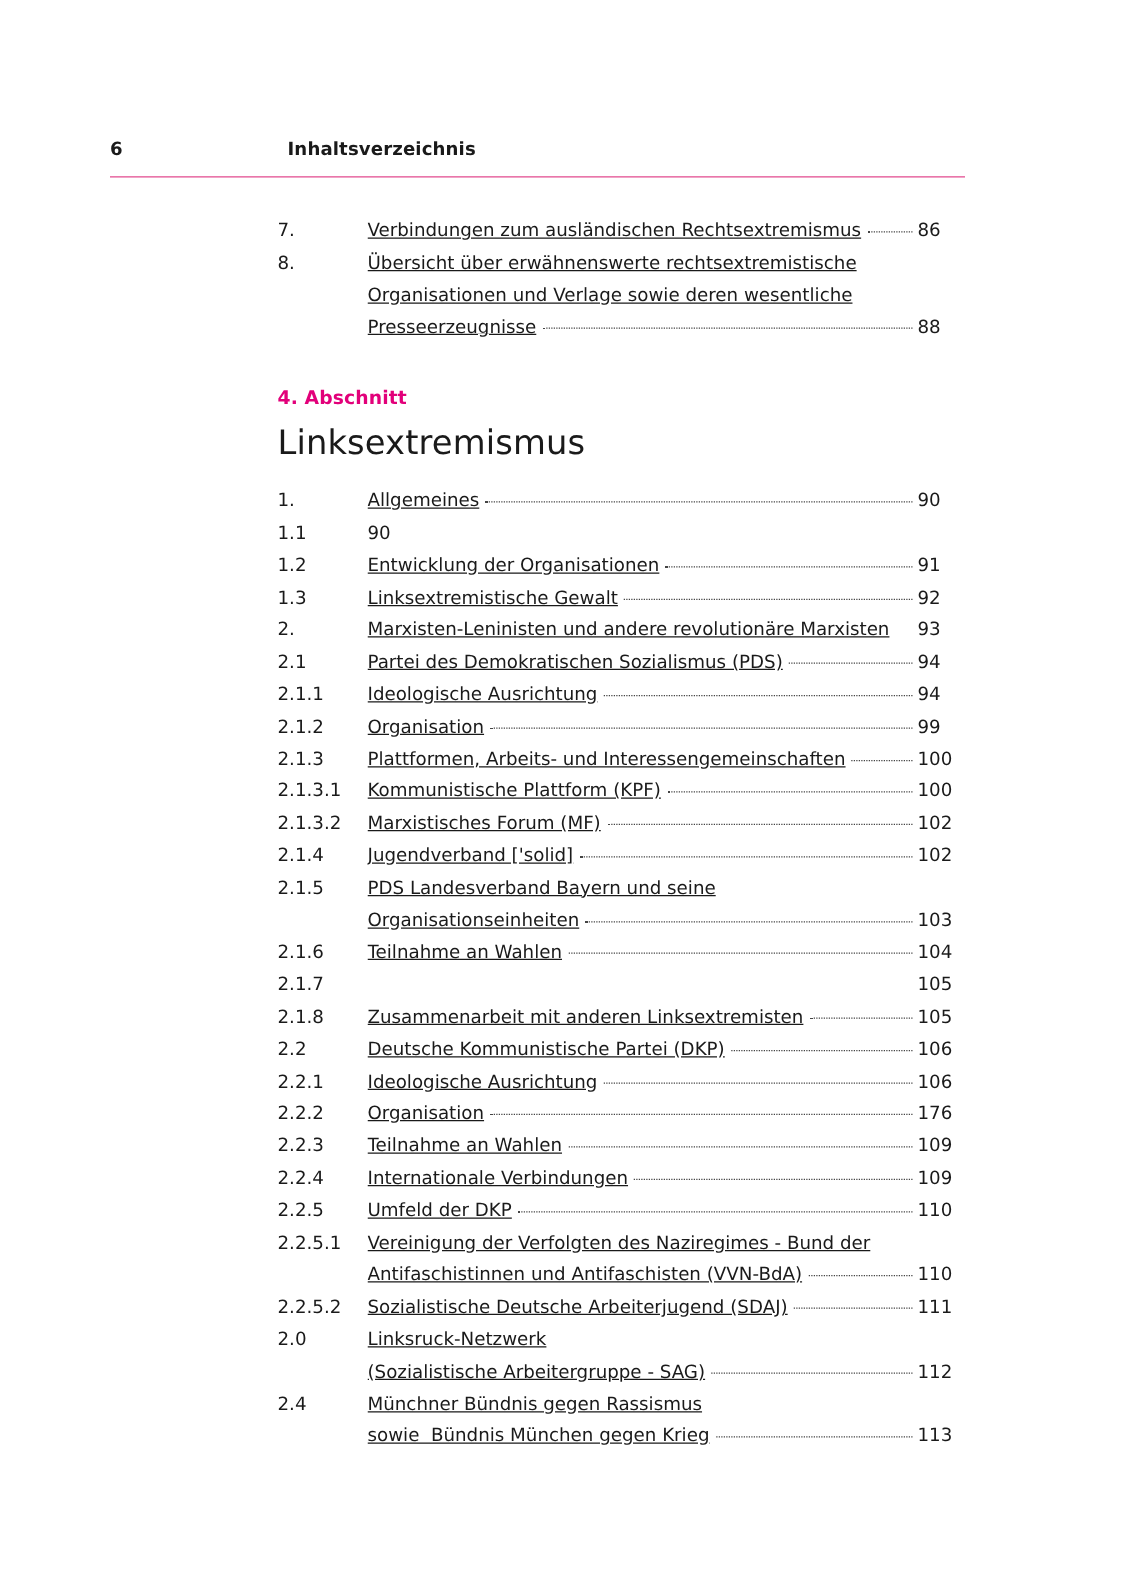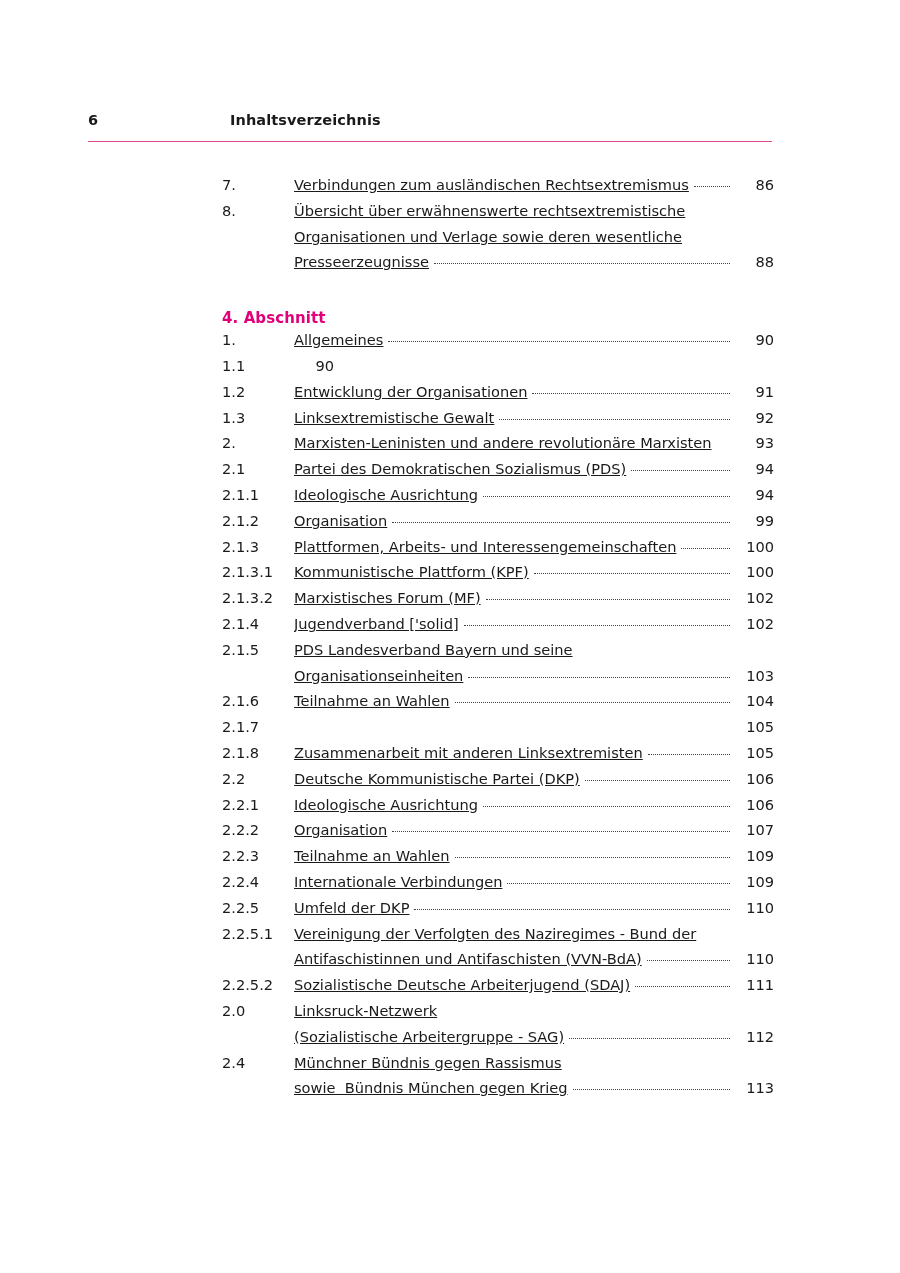--- a/index.html
+++ b/index.html
@@ -87,21 +87,20 @@
     border-bottom: 1.4px dotted #444;
     transform: translateY(-3px);
     min-width: 10px;
   }
   .leader.none {
     border-bottom: none;
   }
   .pg {
     flex: 0 0 auto;
     width: 40px;
-    text-align: right;
     white-space: nowrap;
   }
   
   .cont .num { width: 72px; }
   
   .section-label {
     margin-top: 34px;
     font-size: 15px;
     font-weight: bold;
     color: #e2007a;
@@ -157,20 +156,21 @@
           <span class="num"></span>
           <span class="title-wrap">
             <span class="ttl">Presseerzeugnisse</span>
             <span class="leader"></span>
           </span>
           <span class="pg">88</span>
         </div>
       </div>
 
     <div class="section-label">4. Abschnitt</div>
+    <div class="section-title">Linksextremismus</div>
 
     <div id="entries">
         <div class="row">
           <span class="num">1.</span>
           <span class="title-wrap">
             <span class="ttl">Allgemeines</span>
             <span class="leader"></span>
           </span>
           <span class="pg">90</span>
         </div>
@@ -312,21 +312,21 @@
             <span class="leader"></span>
           </span>
           <span class="pg">106</span>
         </div>
         <div class="row">
           <span class="num">2.2.2</span>
           <span class="title-wrap">
             <span class="ttl">Organisation</span>
             <span class="leader"></span>
           </span>
-          <span class="pg">107</span>
+          <span class="pg">176</span>
         </div>
         <div class="row">
           <span class="num">2.2.3</span>
           <span class="title-wrap">
             <span class="ttl">Teilnahme an Wahlen</span>
             <span class="leader"></span>
           </span>
           <span class="pg">109</span>
         </div>
         <div class="row">

